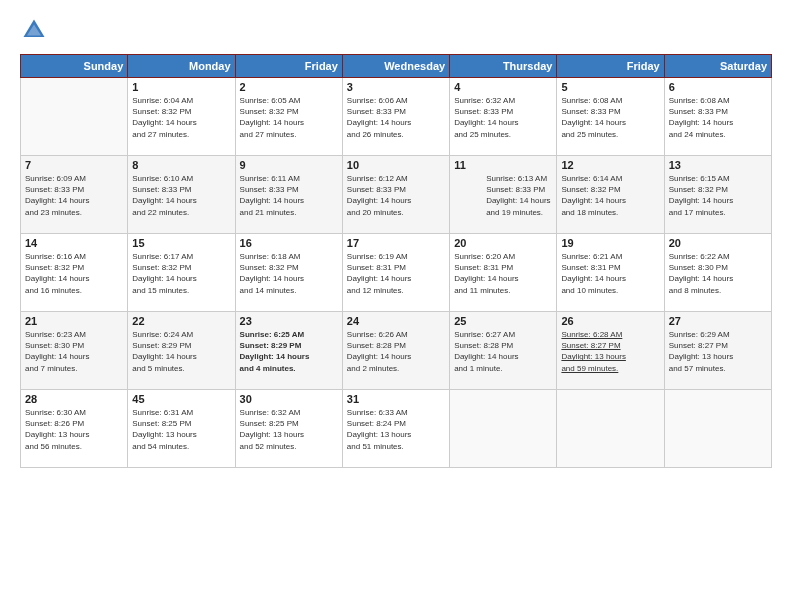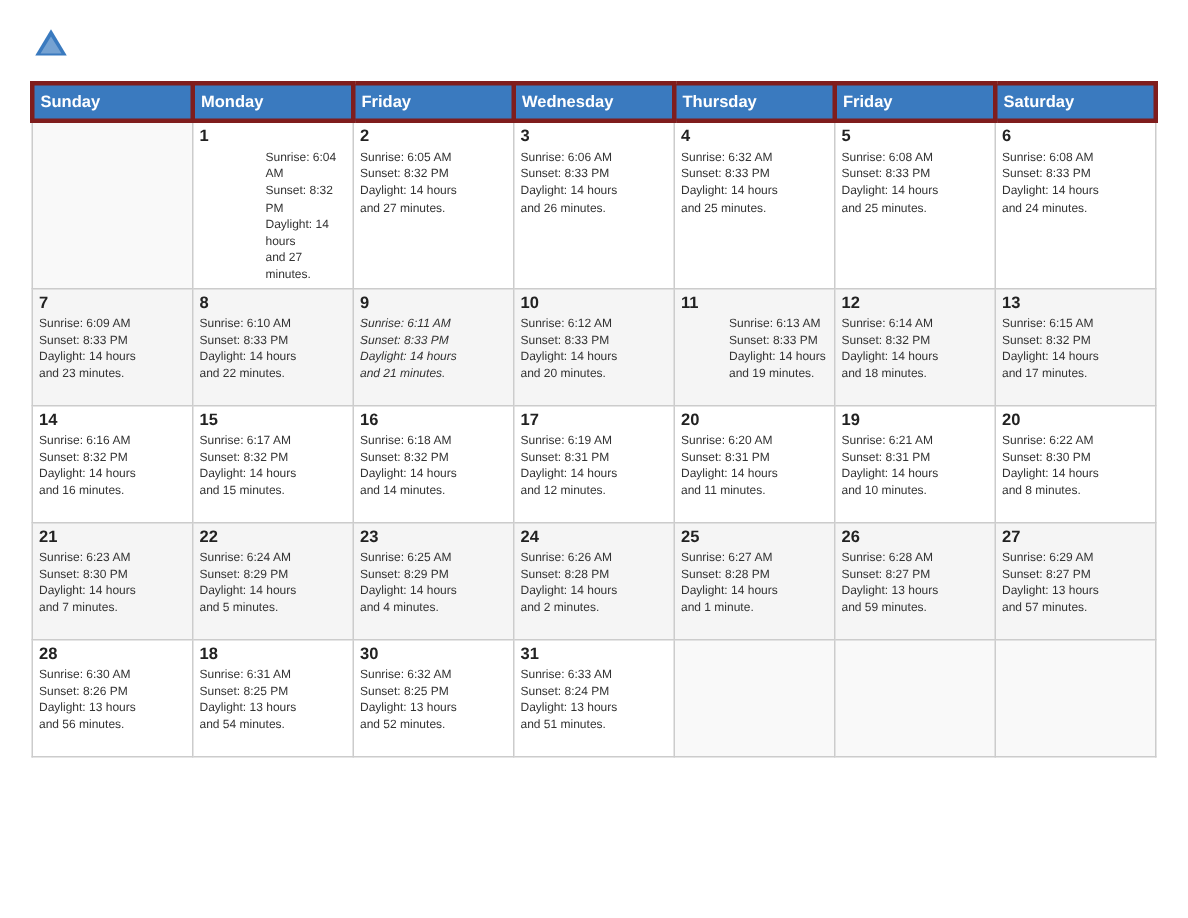--- a/index.html
+++ b/index.html
@@ -61,22 +61,22 @@
       width: 100%;
       border-collapse: collapse;
       table-layout: fixed;
     }
     thead tr th {
       background-color: #3a7abf;
       color: #fff;
       font-size: 11px;
       font-weight: bold;
       padding: 5px 4px;
-      text-align: left;
-      border: 3px solid #7f1d1d;
+      text-align: right;
+      border: 1px solid #7f1d1d;
     }
     tbody tr td {
       border: 1px solid #ccc;
       vertical-align: top;
       padding: 3px 4px;
       font-size: 8.5px;
       color: #222;
       height: 78px;
     }
     tbody tr:nth-child(even) td {
@@ -132,21 +132,21 @@
           <th>Thursday</th>
           <th>Friday</th>
           <th>Saturday</th>
         </tr>
     </thead>
     <tbody id="calendar-body">
     <tr>
           <td class="empty-cell"></td>
           <td>
             <span class="day-number">1</span>
-            <div class="day-info" style="white-space: pre-line; margin-left: 44px;">Sunrise: 6:04 AM
+            <div class="day-info" style="white-space: pre-line;">Sunrise: 6:04 AM
 Sunset: 8:32 PM
 Daylight: 14 hours
 and 27 minutes.</div>
           </td>
           <td>
             <span class="day-number">2</span>
             <div class="day-info" style="white-space: pre-line;">Sunrise: 6:05 AM
 Sunset: 8:32 PM
 Daylight: 14 hours
 and 27 minutes.</div>
@@ -190,21 +190,21 @@
           </td>
           <td>
             <span class="day-number">8</span>
             <div class="day-info" style="white-space: pre-line;">Sunrise: 6:10 AM
 Sunset: 8:33 PM
 Daylight: 14 hours
 and 22 minutes.</div>
           </td>
           <td>
             <span class="day-number">9</span>
-            <div class="day-info" style="white-space: pre-line; font-style: italic;">Sunrise: 6:11 AM
+            <div class="day-info" style="white-space: pre-line;">Sunrise: 6:11 AM
 Sunset: 8:33 PM
 Daylight: 14 hours
 and 21 minutes.</div>
           </td>
           <td>
             <span class="day-number">10</span>
             <div class="day-info" style="white-space: pre-line;">Sunrise: 6:12 AM
 Sunset: 8:33 PM
 Daylight: 14 hours
 and 20 minutes.</div>
@@ -292,42 +292,42 @@
           </td>
           <td>
             <span class="day-number">22</span>
             <div class="day-info" style="white-space: pre-line;">Sunrise: 6:24 AM
 Sunset: 8:29 PM
 Daylight: 14 hours
 and 5 minutes.</div>
           </td>
           <td>
             <span class="day-number">23</span>
-            <div class="day-info" style="white-space: pre-line;">Sunrise: 6:25 AM
+            <div class="day-info" style="white-space: pre-line; font-weight: bold;">Sunrise: 6:25 AM
 Sunset: 8:29 PM
 Daylight: 14 hours
 and 4 minutes.</div>
           </td>
           <td>
             <span class="day-number">24</span>
             <div class="day-info" style="white-space: pre-line;">Sunrise: 6:26 AM
 Sunset: 8:28 PM
 Daylight: 14 hours
 and 2 minutes.</div>
           </td>
           <td>
             <span class="day-number">25</span>
             <div class="day-info" style="white-space: pre-line;">Sunrise: 6:27 AM
 Sunset: 8:28 PM
 Daylight: 14 hours
 and 1 minute.</div>
           </td>
           <td>
             <span class="day-number">26</span>
-            <div class="day-info" style="white-space: pre-line;">Sunrise: 6:28 AM
+            <div class="day-info" style="white-space: pre-line; text-decoration: underline;">Sunrise: 6:28 AM
 Sunset: 8:27 PM
 Daylight: 13 hours
 and 59 minutes.</div>
           </td>
           <td>
             <span class="day-number">27</span>
             <div class="day-info" style="white-space: pre-line;">Sunrise: 6:29 AM
 Sunset: 8:27 PM
 Daylight: 13 hours
 and 57 minutes.</div>
@@ -335,21 +335,21 @@
         </tr>
         <tr>
           <td>
             <span class="day-number">28</span>
             <div class="day-info" style="white-space: pre-line;">Sunrise: 6:30 AM
 Sunset: 8:26 PM
 Daylight: 13 hours
 and 56 minutes.</div>
           </td>
           <td>
-            <span class="day-number">18</span>
+            <span class="day-number">45</span>
             <div class="day-info" style="white-space: pre-line;">Sunrise: 6:31 AM
 Sunset: 8:25 PM
 Daylight: 13 hours
 and 54 minutes.</div>
           </td>
           <td>
             <span class="day-number">30</span>
             <div class="day-info" style="white-space: pre-line;">Sunrise: 6:32 AM
 Sunset: 8:25 PM
 Daylight: 13 hours

